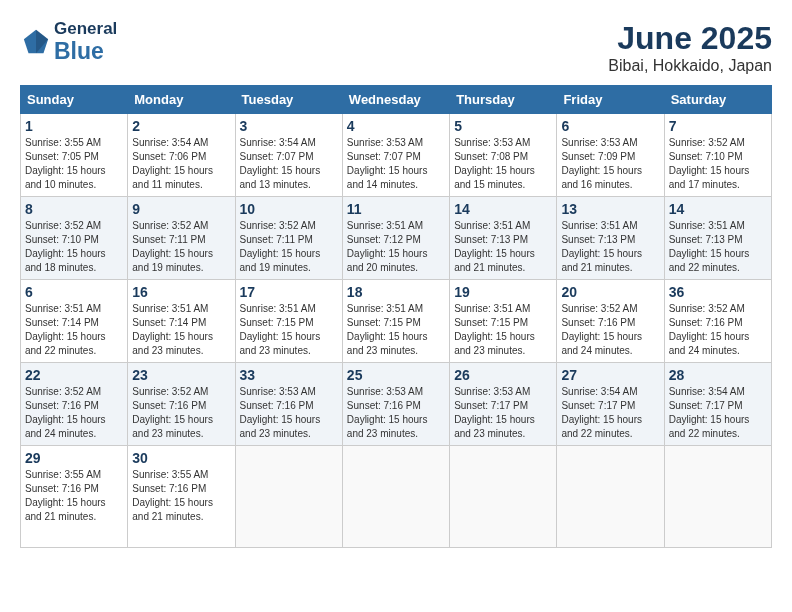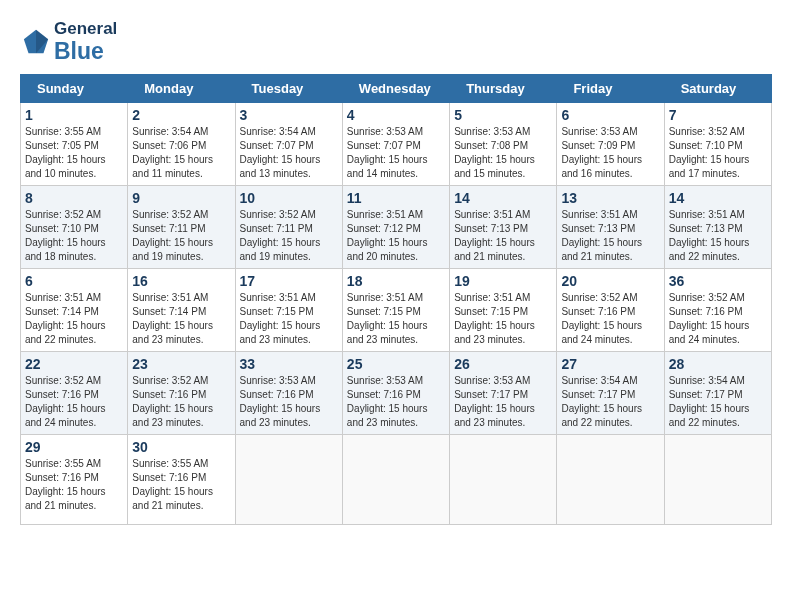--- a/index.html
+++ b/index.html
@@ -39,21 +39,21 @@
       color: #333;
     }
     table {
       width: 100%;
       border-collapse: collapse;
       font-size: 11px;
     }
     thead tr th {
       background: #2e6da4;
       color: #fff;
-      padding: 6px 16px;
+      padding: 6px 6px;
       text-align: left;
       font-size: 13px;
       font-weight: bold;
       border: 1px solid #2e6da4;
     }
     tbody tr td {
       border: 1px solid #ccc;
       vertical-align: top;
       padding: 4px;
       height: 80px;
@@ -72,37 +72,41 @@
     }
     .day-info {
       font-size: 10px;
       color: #333;
       line-height: 1.4;
     }
     .empty-cell {
       background: #f9f9f9 !important;
     }
     .last-row td {
-      height: 90px;
+      height: 102px;
     }
   </style>
 </head>
 <body>
 
 <div class="header-area">
   <div class="logo">
     <svg class="logo-icon" viewBox="0 0 30 30">
       <polygon points="15,2 28,12 23,27 7,27 2,12" fill="#2e6da4"></polygon>
       <polygon points="15,2 28,12 15,27" fill="#1a3a5c" opacity="0.4"></polygon>
     </svg>
     <div style="display:flex; flex-direction:column; line-height:1.1; margin-left:4px;">
       <span style="font-size:17px; font-weight:bold; color:#1a3a5c;">General</span>
       <span style="font-size:23px; font-weight:bold; color:#2e6da4;">Blue</span>
     </div>
   </div>
+  <div class="title-area">
+    <div class="month-title">June 2025</div>
+    <div class="location-title">Bibai, Hokkaido, Japan</div>
+  </div>
 </div>
 
 <table>
   <thead>
     <tr>
     <th>Sunday</th>
         <th>Monday</th>
         <th>Tuesday</th>
         <th>Wednesday</th>
         <th>Thursday</th>

